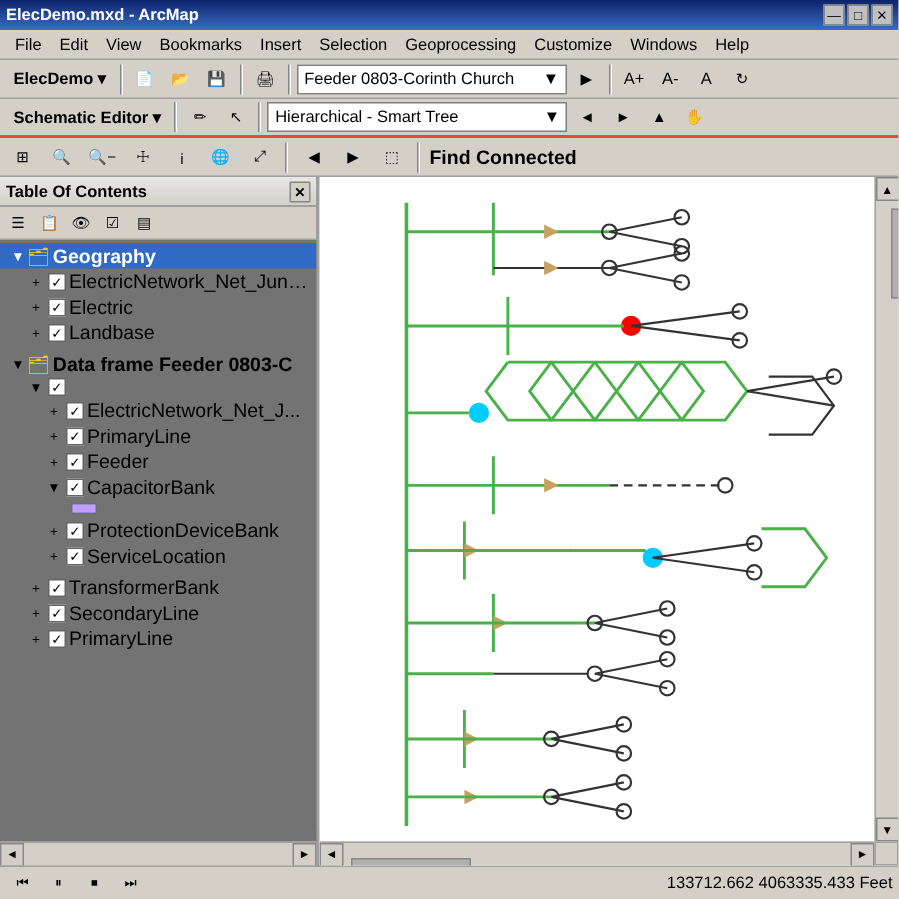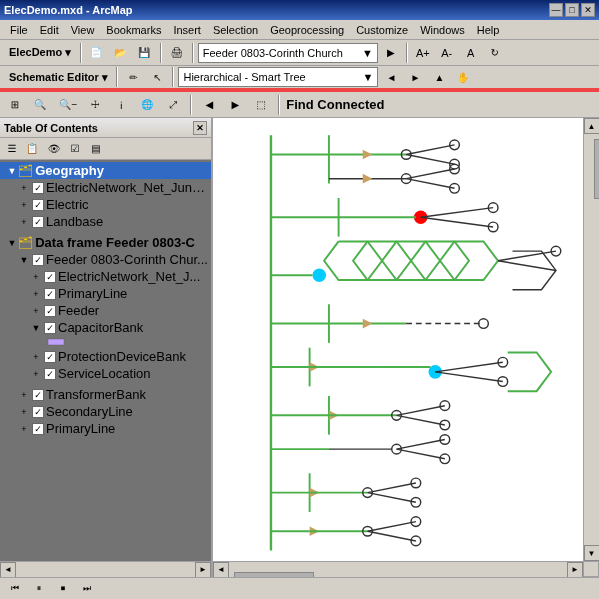--- a/index.html
+++ b/index.html
@@ -61,21 +61,21 @@
     }
     .toolbar-separator { width: 2px; height: 20px; border-left: 1px solid #888; border-right: 1px solid #fff; margin: 0 2px; }
 
     
     .schematic-toolbar {
       background: #d4d0c8;
       height: 26px;
       display: flex;
       align-items: center;
       padding: 2px 4px;
-      border-bottom: 4px solid #ef4444;
+      border-bottom: 2px solid #ef4444;
       gap: 2px;
     }
 
     
     .find-connected-bar {
       background: #d4d0c8;
       height: 26px;
       display: flex;
       align-items: center;
       padding: 2px 4px;
@@ -433,21 +433,20 @@
         <span class="indent" style="display:inline-block;width:4px;"></span>
         <span class="expand-icon">▼</span>
         <span class="folder-icon">🗂</span>
         <span class="tree-label bold">Data frame Feeder 0803-C</span>
       </div>
 
       <div class="tree-item">
         <span style="display:inline-block;width:16px;"></span>
         <span class="expand-icon">▼</span>
         <span class="checkbox checked"></span>
-        <span class="tree-label">Feeder 0803-Corinth Chur...</span>
       </div>
 
       <div class="tree-item">
         <span style="display:inline-block;width:28px;"></span>
         <span class="expand-icon">+</span>
         <span class="checkbox checked"></span>
         <span class="tree-label">ElectricNetwork_Net_J...</span>
       </div>
 
       <div class="tree-item">
@@ -665,13 +664,16 @@
     <div class="toolbar-btn" style="height:18px; width:18px;">
         <span style="font-size:9px;">⏸</span>
       </div>
     <div class="toolbar-btn" style="height:18px; width:18px;">
         <span style="font-size:9px;">⏹</span>
       </div>
     <div class="toolbar-btn" style="height:18px; width:18px;">
         <span style="font-size:9px;">⏭</span>
       </div>
   </div>
+  <div class="status-right">
+    <span>133712.662  4063335.433 Feet</span>
+  </div>
 </div>
 
 </body></html>

